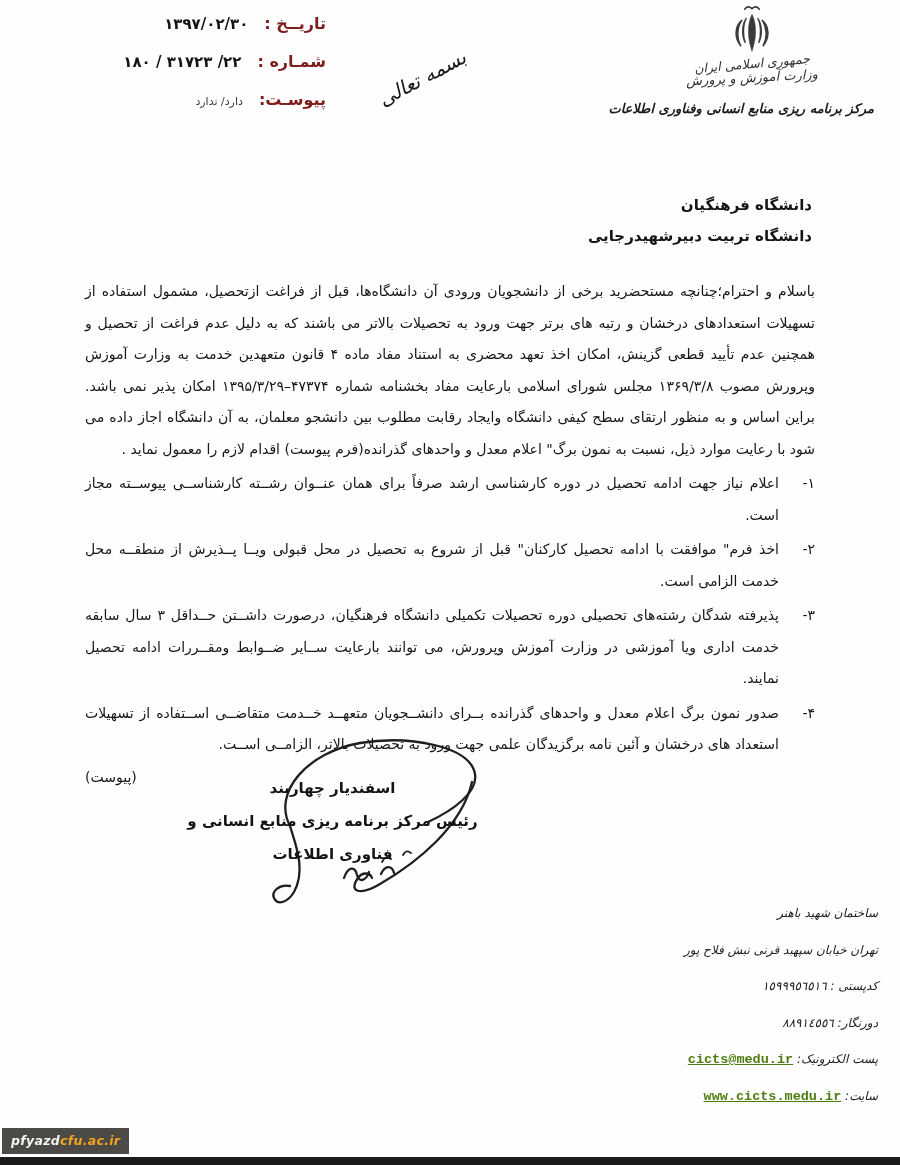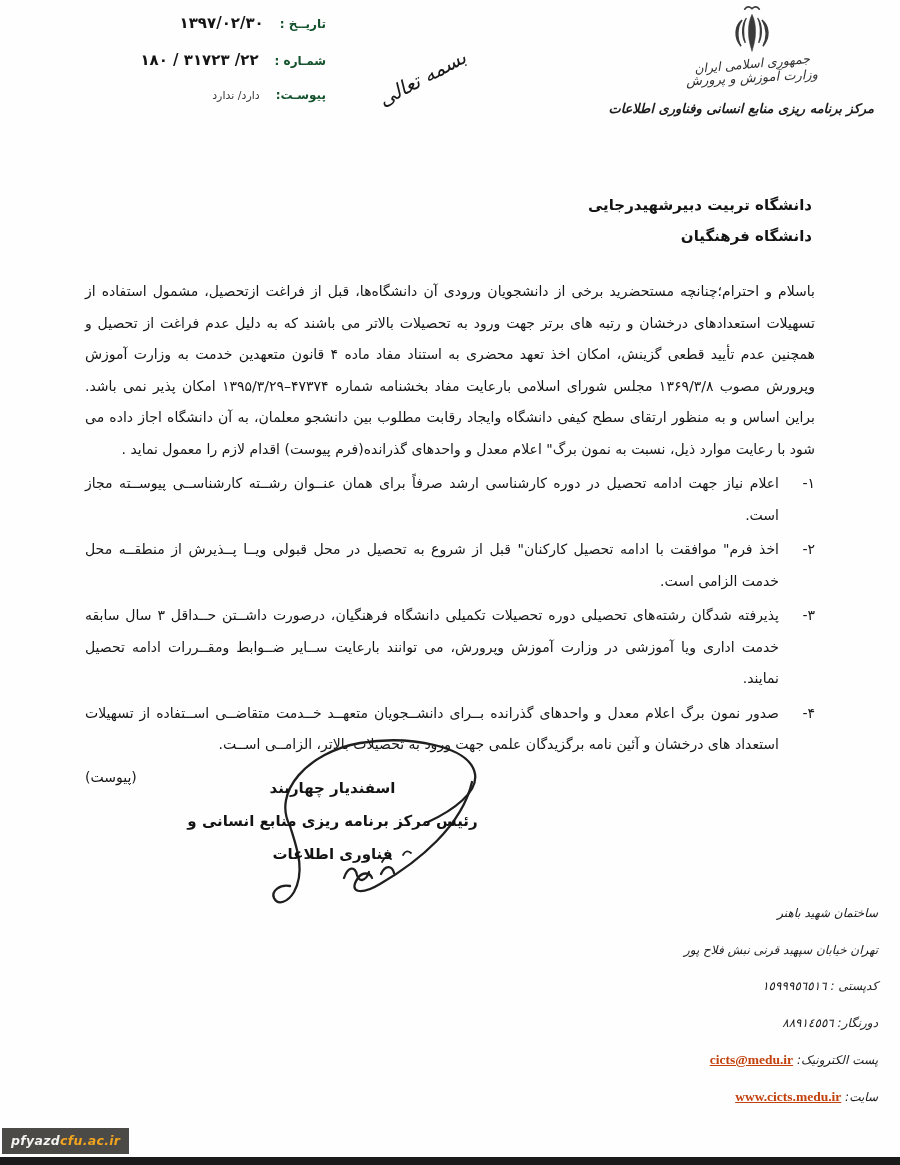--- a/index.html
+++ b/index.html
@@ -4,21 +4,21 @@
 <style>
   html,body{margin:0;padding:0;background:#e8e8e8;}
   .page{
     position:relative;width:900px;height:1165px;background:#fefefe;
     font-family:"DejaVu Sans",sans-serif;color:#141414;overflow:hidden;
     margin:0 auto;
   }
   
   .meta-block{position:absolute;top:14px;left:88px;width:238px;direction:rtl;}
   .meta-row{display:flex;align-items:baseline;gap:16px;margin-bottom:19px;}
-  .meta-label{color:#14532d;font-size:12px;font-weight:bold;white-space:nowrap;}
+  .meta-label{color:#7f1d1d;font-size:16px;font-weight:bold;white-space:nowrap;}
   .meta-value{font-weight:bold;font-size:15px;letter-spacing:1px;direction:ltr;white-space:nowrap;}
   .meta-value.small{font-weight:normal;font-size:11px;letter-spacing:0;color:#3a3a3a;direction:rtl;margin-left:39px;}
   
   .besmele{
     position:absolute;left:374px;top:66px;font-size:20px;font-style:italic;
     transform:rotate(-28deg);transform-origin:center;white-space:nowrap;color:#191919;
   }
   
   .org-block{position:absolute;top:6px;right:26px;width:244px;text-align:center;direction:rtl;}
   .emblem{display:block;margin:0 auto 2px auto;}
@@ -39,22 +39,22 @@
   
   .sig-block{position:absolute;top:772px;left:160px;width:345px;text-align:center;
     direction:rtl;font-weight:bold;font-size:15px;line-height:33px;}
   .sig-svg{position:absolute;left:232px;top:730px;pointer-events:none;}
   
   .footer-block{position:absolute;top:906px;right:22px;direction:rtl;text-align:right;
     font-size:12px;font-style:italic;color:#1d1d1d;}
   .footer-line{height:36.5px;white-space:nowrap;}
   .footer-label{font-style:italic;}
   .footer-value{letter-spacing:.5px;}
-  .link{font-family:Liberation Serif, serif;font-weight:bold;font-style:normal;
-    color:#c2410c;text-decoration:underline;font-size:13.5px;direction:ltr;unicode-bidi:bidi-override;}
+  .link{font-family:Liberation Mono, monospace;font-weight:bold;font-style:normal;
+    color:#4d7c0f;text-decoration:underline;font-size:13.5px;direction:ltr;unicode-bidi:bidi-override;}
   
   .watermark{position:absolute;left:2px;top:1128px;background:#4b4a47;padding:5px 9px 6px 9px;
     font-style:italic;font-weight:bold;font-size:12.5px;letter-spacing:.3px;white-space:nowrap;}
   .wm-1{color:#f4f4f2;}
   .wm-2{color:#f2a41f;}
   .bottom-bar{position:absolute;left:0;top:1157px;width:100%;height:8px;background:#1b1b1b;}
 </style>
 </head>
 <body>
 
@@ -87,22 +87,22 @@
         <path d="M10.5,13.5 C3.5,19 2.5,30 9.5,38.5 C4.8,30.5 5.8,19.5 10.5,13.5 Z" stroke-width="1.4"></path>
         <path d="M29.5,13.5 C36.5,19 37.5,30 30.5,38.5 C35.2,30.5 34.2,19.5 29.5,13.5 Z" stroke-width="1.4"></path>
       </g>
     </svg>
     <div class="org-line1">جمهوری اسلامی ایران</div>
     <div class="org-line2">وزارت آموزش و پرورش</div>
     <div class="org-line3">مرکز برنامه ریزی منابع انسانی وفناوری اطلاعات</div>
   </div>
 
   <div class="recipients">
+    <div>دانشگاه فرهنگیان</div>
     <div>دانشگاه تربیت دبیرشهیدرجایی</div>
-    <div>دانشگاه فرهنگیان</div>
   </div>
 
   <div class="body-block">
     <div class="paragraph">باسلام و احترام؛چنانچه مستحضرید برخی از دانشجویان ورودی  آن دانشگاه‌ها، قبل از فراغت ازتحصیل، مشمول استفاده از تسهیلات استعدادهای درخشان و رتبه های برتر جهت ورود به تحصیلات بالاتر می باشند که به دلیل عدم فراغت از تحصیل و همچنین عدم تأیید قطعی گزینش، امکان اخذ تعهد محضری به استناد مفاد ماده ۴ قانون متعهدین خدمت به وزارت آموزش وپرورش  مصوب ۱۳۶۹/۳/۸ مجلس شورای اسلامی بارعایت مفاد بخشنامه شماره ۴۷۳۷۴–۱۳۹۵/۳/۲۹ امکان پذیر نمی باشد. براین اساس و به منظور ارتقای سطح کیفی دانشگاه وایجاد رقابت مطلوب بین دانشجو معلمان، به آن دانشگاه اجاز داده می شود با رعایت موارد ذیل، نسبت به نمون برگ" اعلام معدل و واحدهای گذرانده(فرم پیوست) اقدام لازم را معمول نماید .</div>
     <div class="list">
       <div class="list-item">
         <span class="list-num">۱-</span>
         <span class="list-text">اعلام نیاز جهت ادامه تحصیل در دوره کارشناسی ارشد صرفاً برای همان عنــوان رشــته کارشناســی پیوســته مجاز است.</span>
       </div>
       <div class="list-item">

